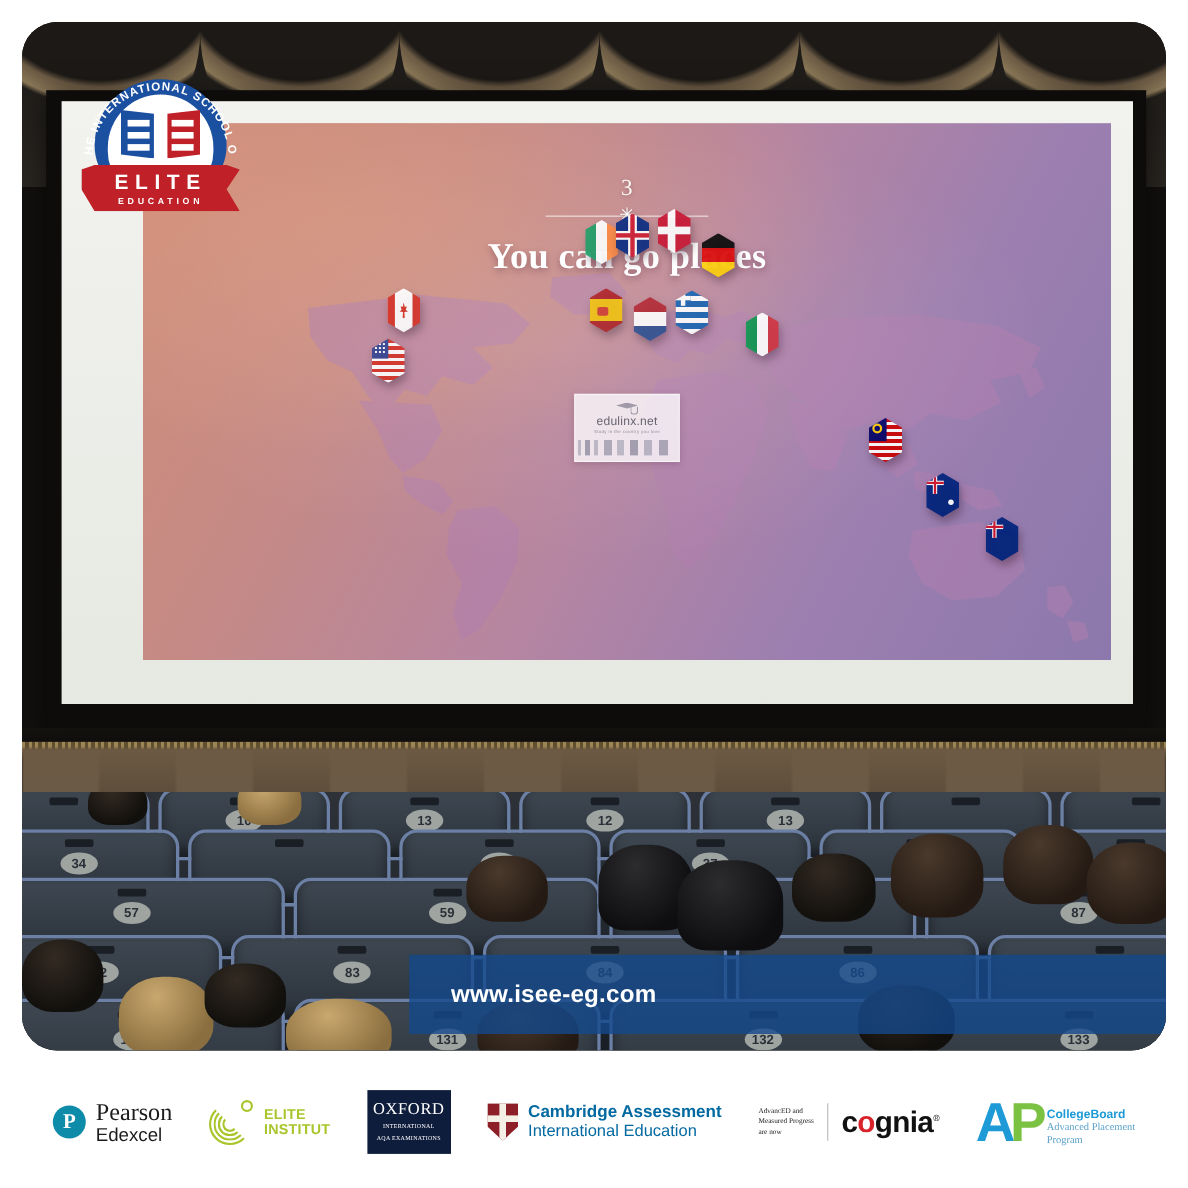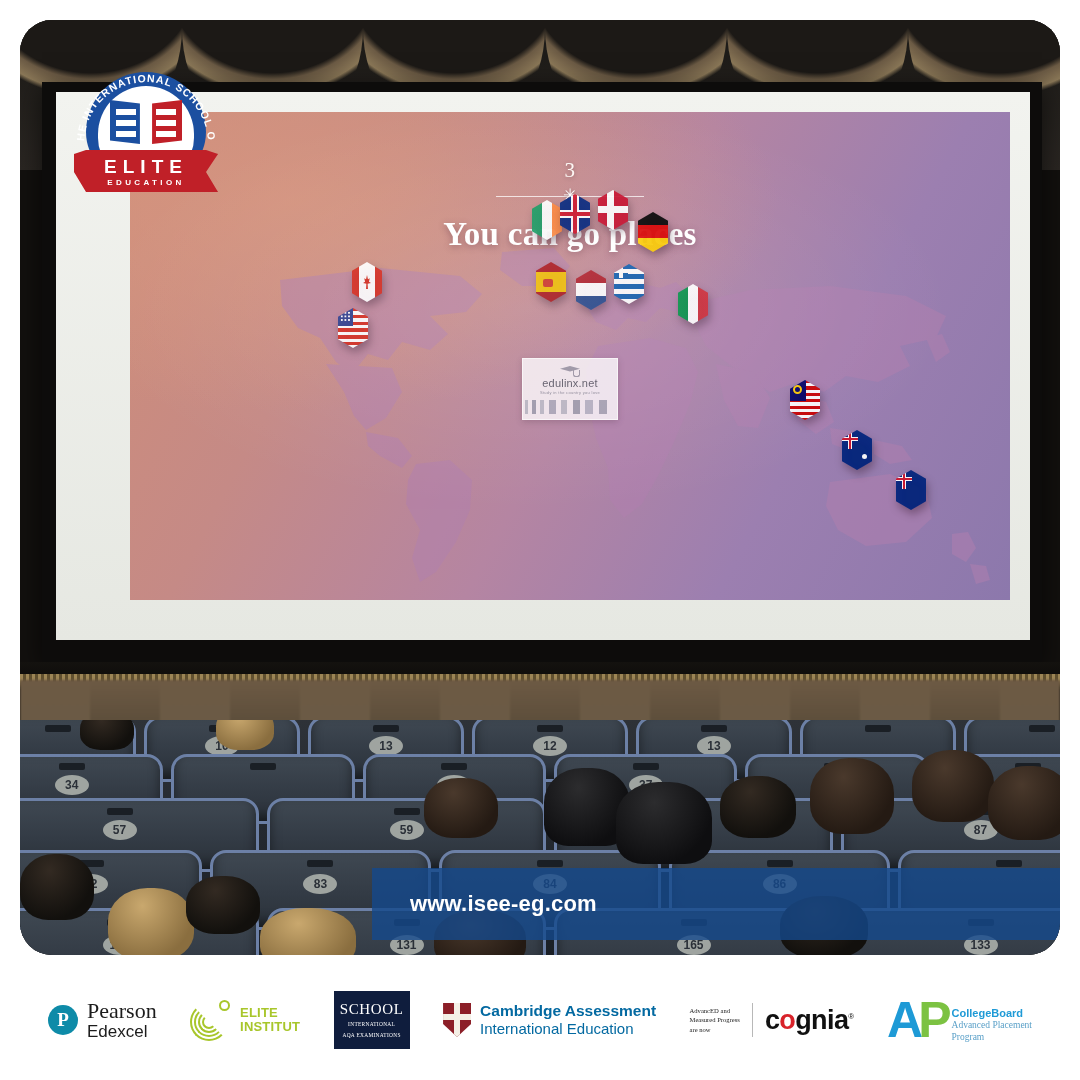--- a/index.html
+++ b/index.html
@@ -680,21 +680,21 @@
         <div class="seat">
             <div class="slot"></div>
             <div class="tag">129</div>
           </div>
         <div class="seat">
             <div class="slot"></div>
             <div class="tag">131</div>
           </div>
         <div class="seat">
             <div class="slot"></div>
-            <div class="tag">165</div>
+            <div class="tag">132</div>
           </div>
         <div class="seat">
             <div class="slot"></div>
             <div class="tag">133</div>
           </div>
       </div>
 
       <div class="head dark" style="left:60px;  top:-10px; width:54px; height:40px;"></div>
       <div class="head blonde" style="left:196px; top:-14px; width:58px; height:44px;"></div>
       <div class="head" style="left:404px; top:58px;  width:74px; height:60px;"></div>
@@ -768,21 +768,21 @@
         <span style="left:12px;top:16px;width:14px;height:14px;"></span>
         <div class="dot"></div>
       </div>
       <div class="gt">
         <div>ELITE</div>
         <div>INSTITUT</div>
       </div>
     </div>
 
     <div class="flogo oxford">
-      <div class="o1">SCHOOL</div>
+      <div class="o1">OXFORD</div>
       <div class="o2">INTERNATIONAL</div>
       <div class="o2">AQA EXAMINATIONS</div>
     </div>
 
     <div class="flogo cambridge">
       <div class="shield"></div>
       <div class="ct">
         <div class="c1">Cambridge Assessment</div>
         <div class="c2">International Education</div>
       </div>

